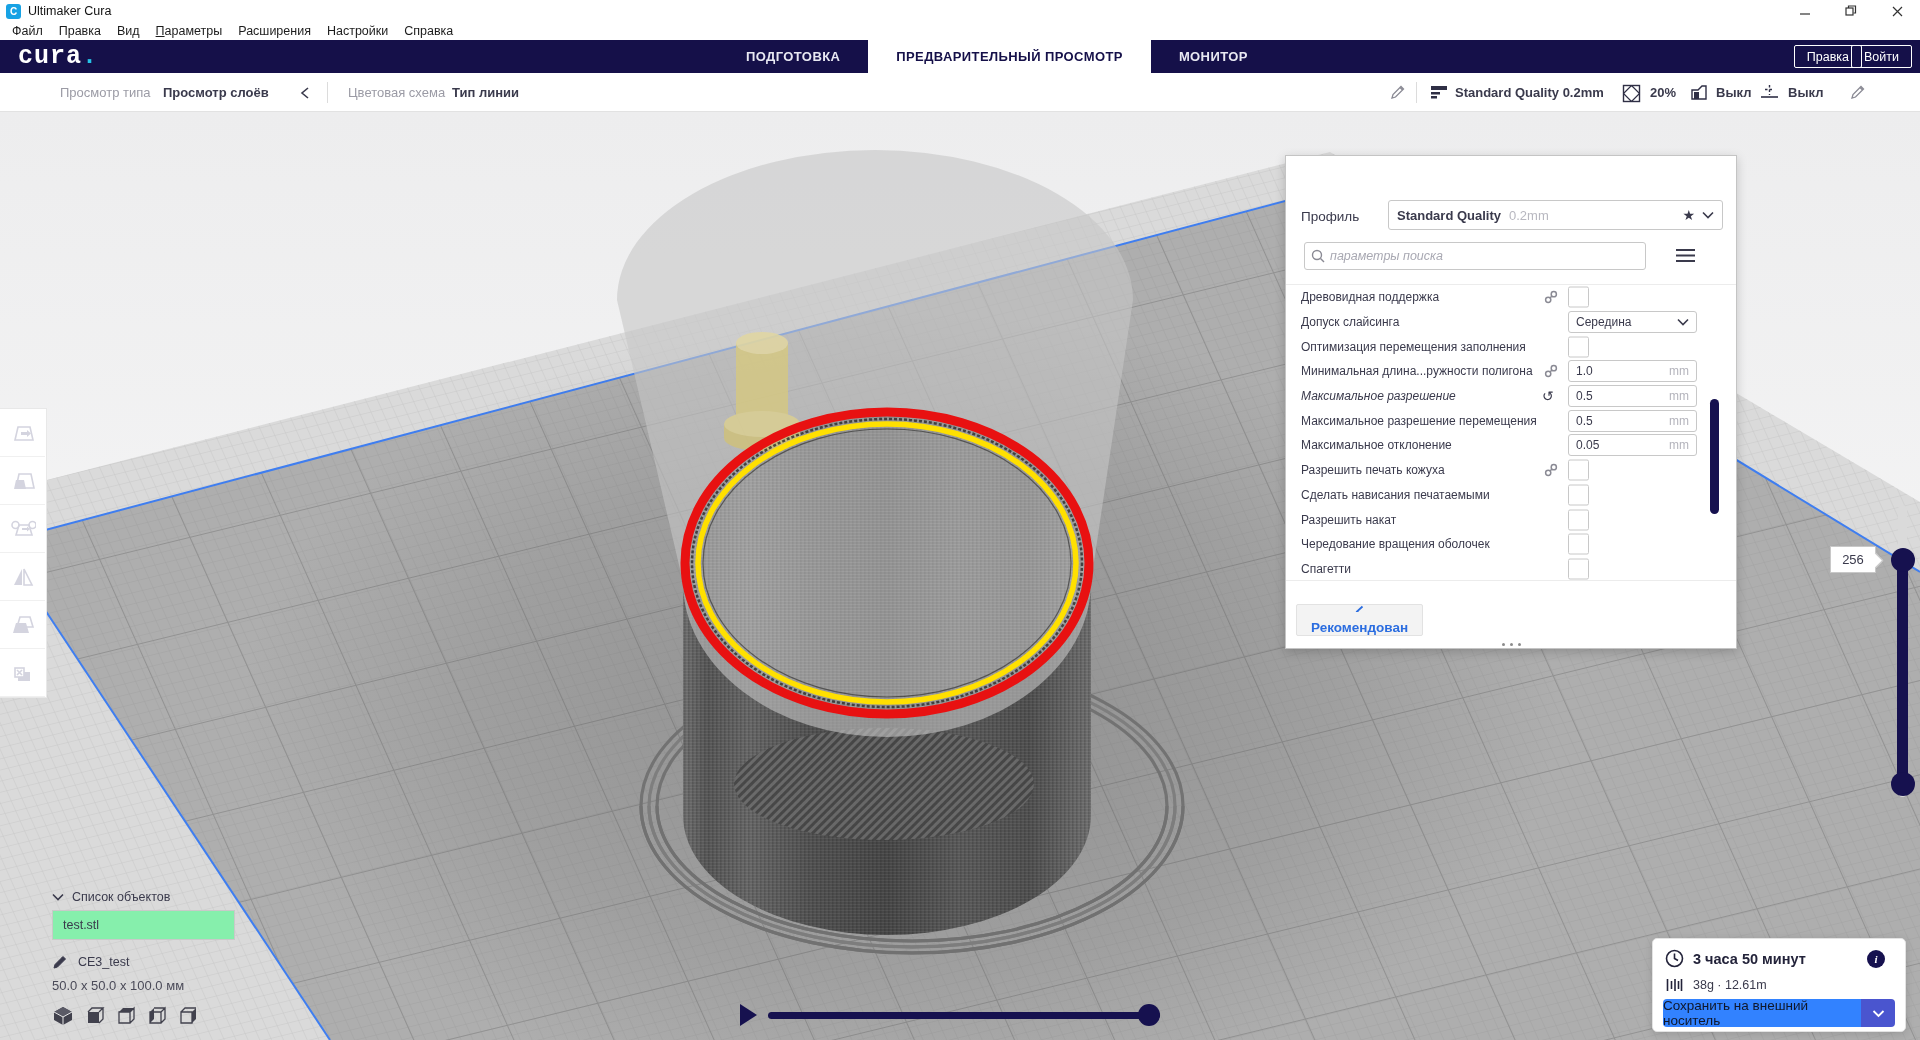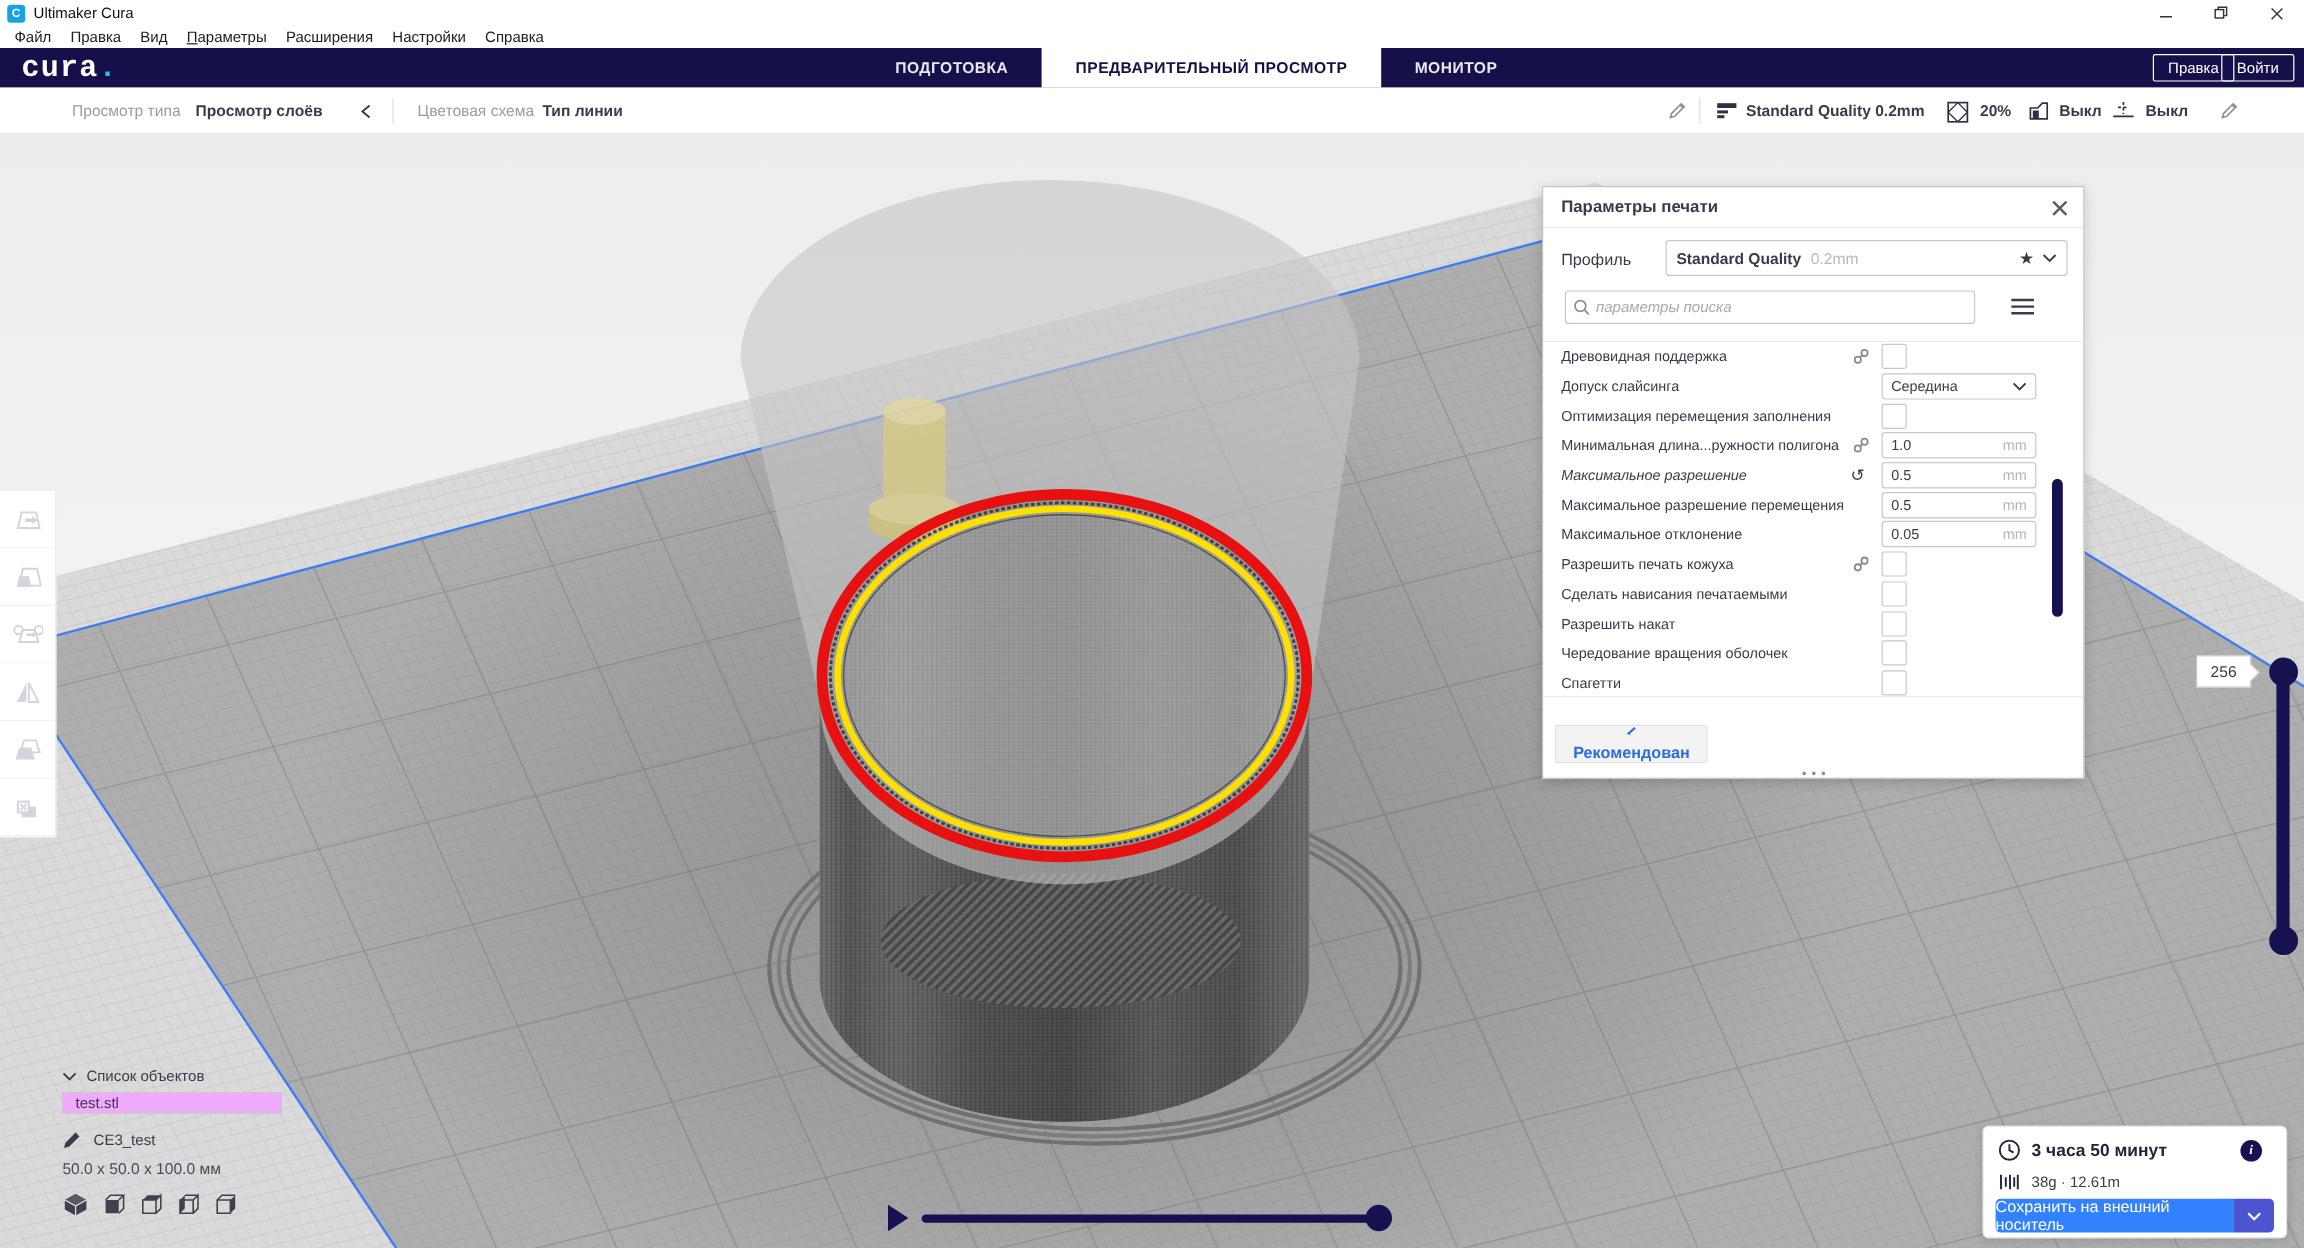--- a/index.html
+++ b/index.html
@@ -100,39 +100,39 @@
 
   
   #play-btn { left:740px; top:1004px; width:0; height:0; border-top:11px solid transparent;
     border-bottom:11px solid transparent; border-left:17px solid #16114f; }
   #play-track { left:768px; top:1012px; width:392px; height:7px; background:#16114f; border-radius:3.5px; }
   #play-knob { left:1138px; top:1004px; width:22px; height:22px; border-radius:50%; background:#16114f; }
 
   
   #objpanel { left:52px; top:890px; width:260px; }
   #obj-header { display:flex; align-items:center; gap:8px; font-size:12.5px; color:#3a3a4c; }
-  #obj-item { margin-top:6px; width:183px; height:18px; background:#f0abfc; border:1px solid #c9c9c9;
+  #obj-item { margin-top:6px; width:183px; height:30px; background:#86efac; border:1px solid #c9c9c9;
     display:flex; align-items:center; padding:4px 10px; font-size:12.5px; color:#3a3a4c; }
   #printer-row { margin-top:14px; display:flex; align-items:center; gap:10px; font-size:12.5px; color:#3a3a4c; }
   #dims { margin-top:8px; font-size:13px; color:#4a4a58; }
   #viewcubes { margin-top:12px; display:flex; gap:9px; }
   .vcube { width:22px; height:22px; display:flex; align-items:center; justify-content:center; }
 
   
   #action { left:1652px; top:938px; width:254px; height:94px; background:#fff; border:1px solid #e3e3e3;
     border-radius:5px; box-shadow:0 2px 8px rgba(0,0,0,.12); }
   #time-row { position:absolute; left:12px; top:10px; right:20px; display:flex; align-items:center; gap:9px; }
   #time-text { font-size:14.5px; font-weight:700; color:#23233a; }
   #info-ic { margin-left:auto; width:18px; height:18px; border-radius:50%; background:#16114f; color:#fff;
     font-size:11px; font-weight:bold; display:flex; align-items:center; justify-content:center;
     font-family:"Liberation Serif", serif; font-style:italic; }
   #mat-row { position:absolute; left:13px; top:38px; display:flex; align-items:center; gap:10px;
     font-size:12.5px; color:#3a3a4c; }
   #save-row { position:absolute; left:10px; top:60px; right:10px; height:28px; display:flex; }
-  #save-main { flex:1; background:#3282ff; border-radius:4px 0 0 4px; color:#ffffff; font-size:13.5px;
+  #save-main { flex:1; background:#3282ff; border-radius:4px 0 0 4px; color:#0f172a; font-size:13.5px;
     display:flex; align-items:center; justify-content:center; }
   #save-dd { width:34px; background:#4a55cf; border-radius:0 4px 4px 0; display:flex; align-items:center; justify-content:center; }
 
   svg.ic { display:block; }
 </style>
 </head>
 <body>
 
 <div id="app">
 
@@ -378,28 +378,20 @@
     <div class="tool">
       <svg class="ic" width="26" height="26">
           <rect x="5" y="8" width="9" height="9"></rect>
           <path d="M7 10 L12 15 M12 10 L7 15"></path>
           <path class="fillp" d="M14 12 L20 12 L20 21 L8 21 L8 17 L14 17 Z"></path>
         </svg>
     </div>
   </div>
 
   <div id="panel" class="abs">
-    <div id="panel-header">
-      <span id="panel-title">Параметры печати</span>
-      <span id="panel-close">
-        <svg class="ic" width="13" height="13">
-            <path d="M1 1 L12 12 M12 1 L1 12" stroke="#5a5a66" stroke-width="2" fill="none"></path>
-          </svg>
-      </span>
-    </div>
     <span id="profile-label">Профиль</span>
     <div id="profile-dd">
       <span class="name">Standard Quality</span>
       <span class="variant">0.2mm</span>
       <span class="star">★</span>
       <svg class="ic" width="12" height="8" style="margin-left:7px">
           <polyline points="1,1.5 6,6.5 11,1.5" fill="none" stroke="#3a3a4c" stroke-width="1.6"></polyline>
         </svg>
     </div>
     <div id="searchbox">

